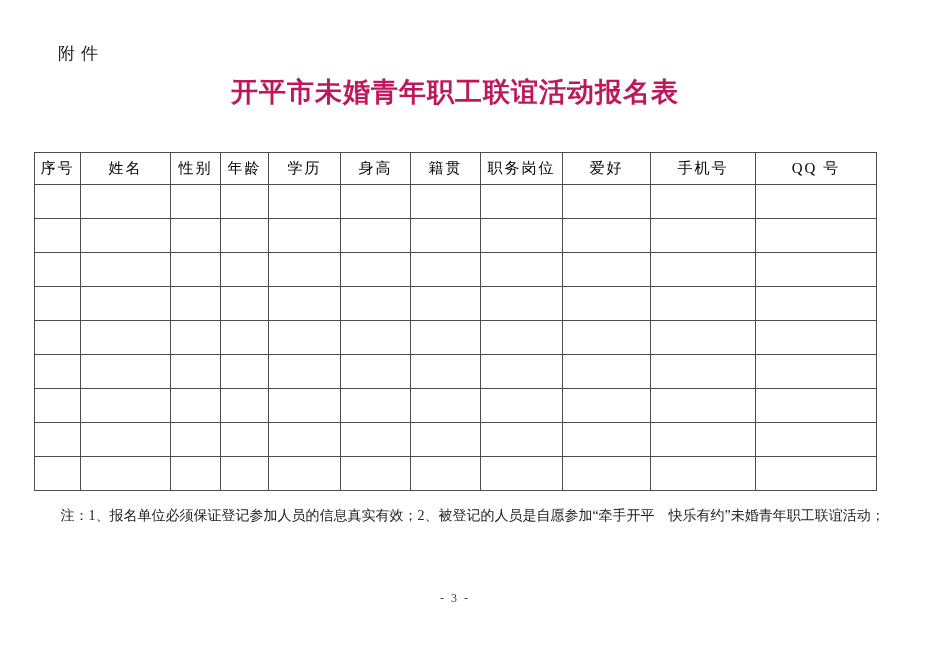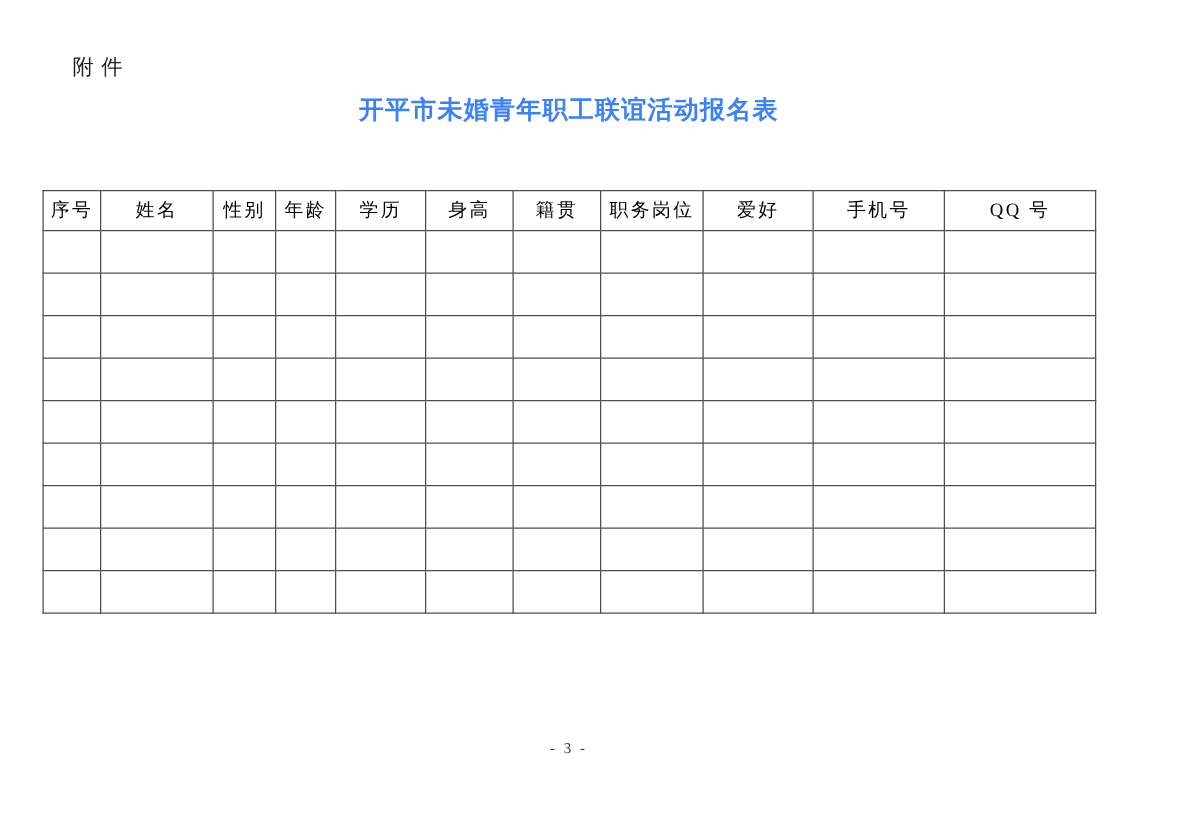--- a/index.html
+++ b/index.html
@@ -15,21 +15,21 @@
   .content { position: absolute; left: 34px; top: 0; width: 842px; height: 672px; }
 
   .attachment {
     position: absolute; left: 4px; top: 42px;
     font-size: 17px; letter-spacing: 6px; color: #222; margin-left: 20px;
   }
   .doc-title {
     position: absolute; left: 0; top: 74px; width: 100%;
     text-align: center;
     font-family: "Liberation Sans", sans-serif;
-    font-weight: bold; font-size: 20px; color: #3b82f6;
+    font-weight: bold; font-size: 27px; color: #be185d;
     letter-spacing: 1px;
   }
   .info-line {
     position: absolute; left: 0; top: 119px; width: 100%; height: 22px;
     font-size: 16px; font-weight: 600; color: #161616;
   }
   .info-line span { position: absolute; white-space: nowrap; }
   .lbl-unit    { left: 4px; }
   .lbl-contact { left: 289px; }
   .lbl-phone   { left: 466px; }
@@ -226,18 +226,19 @@
             <td></td>
             <td></td>
             <td></td>
             <td></td>
             <td></td>
           </tr>
         </tbody>
     </table>
 
     <div class="notes">
+      <div class="note-line first">注：1、报名单位必须保证登记参加人员的信息真实有效；2、被登记的人员是自愿参加“牵手开平　快乐有约”未婚青年职工联谊活动；</div>
     </div>
 
     <div class="page-number">- 3 -</div>
 
   </div>
 </div>
 
 </body></html>

